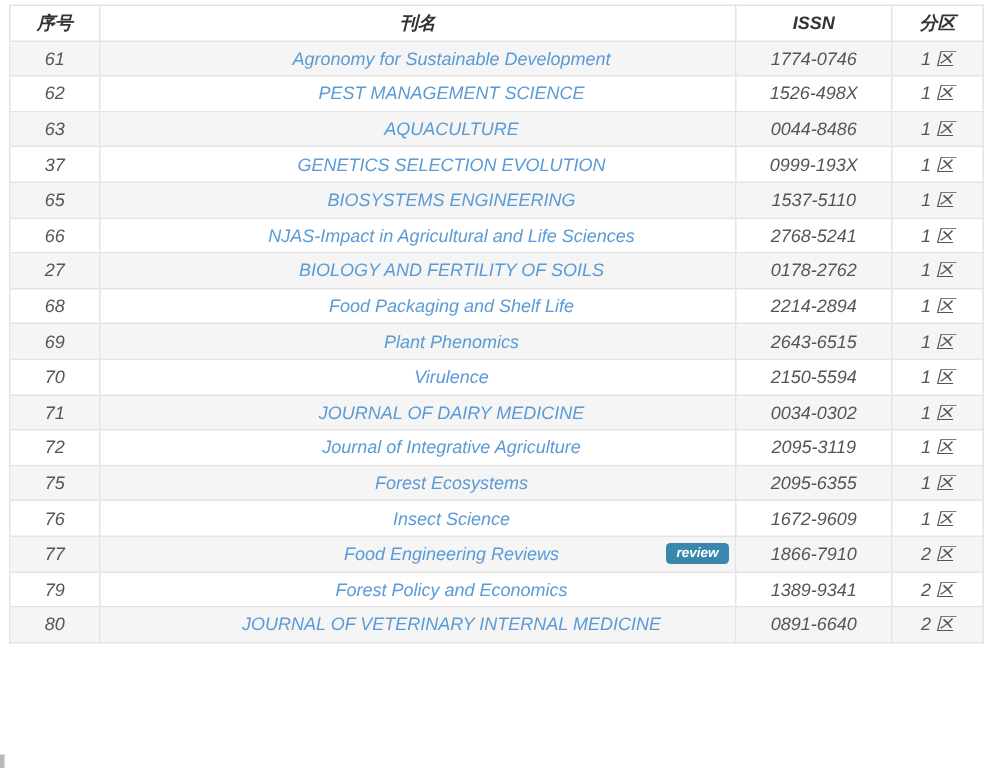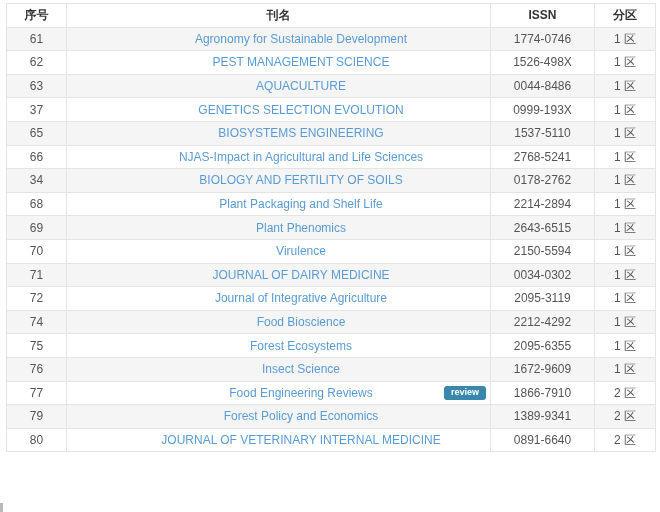--- a/index.html
+++ b/index.html
@@ -18,20 +18,21 @@
   }
   table.journal-table {
     position: absolute;
     left: 6px;
     top: 3px;
     width: 649px;
     border-collapse: collapse;
     table-layout: fixed;
     background: #ffffff;
     border: 1px solid var(--border, #e4e4e4);
+    font-style: italic;
   }
   th, td {
     border: 1px solid var(--border, #e4e4e4);
     height: 22.6px;
     padding: 0 2px;
     text-align: center;
     vertical-align: middle;
     font-size: 12px;
     line-height: 1;
     white-space: nowrap;
@@ -156,33 +157,33 @@
     <td class="c-idx">66</td>
     <td class="c-name">
       <a class="link">NJAS-Impact in Agricultural and Life Sciences</a>
       
     </td>
     <td class="c-issn">2768-5241</td>
     <td class="c-zone">1 区</td>
   </tr>
 
   <tr>
-    <td class="c-idx">34</td>
+    <td class="c-idx">27</td>
     <td class="c-name">
       <a class="link">BIOLOGY AND FERTILITY OF SOILS</a>
       
     </td>
     <td class="c-issn">0178-2762</td>
     <td class="c-zone">1 区</td>
   </tr>
 
   <tr>
     <td class="c-idx">68</td>
     <td class="c-name">
-      <a class="link">Plant Packaging and Shelf Life</a>
+      <a class="link">Food Packaging and Shelf Life</a>
       
     </td>
     <td class="c-issn">2214-2894</td>
     <td class="c-zone">1 区</td>
   </tr>
 
   <tr>
     <td class="c-idx">69</td>
     <td class="c-name">
       <a class="link">Plant Phenomics</a>
@@ -216,29 +217,20 @@
     <td class="c-idx">72</td>
     <td class="c-name">
       <a class="link">Journal of Integrative Agriculture</a>
       
     </td>
     <td class="c-issn">2095-3119</td>
     <td class="c-zone">1 区</td>
   </tr>
 
 
-  <tr>
-    <td class="c-idx">74</td>
-    <td class="c-name">
-      <a class="link">Food Bioscience</a>
-      
-    </td>
-    <td class="c-issn">2212-4292</td>
-    <td class="c-zone">1 区</td>
-  </tr>
 
   <tr>
     <td class="c-idx">75</td>
     <td class="c-name">
       <a class="link">Forest Ecosystems</a>
       
     </td>
     <td class="c-issn">2095-6355</td>
     <td class="c-zone">1 区</td>
   </tr>

